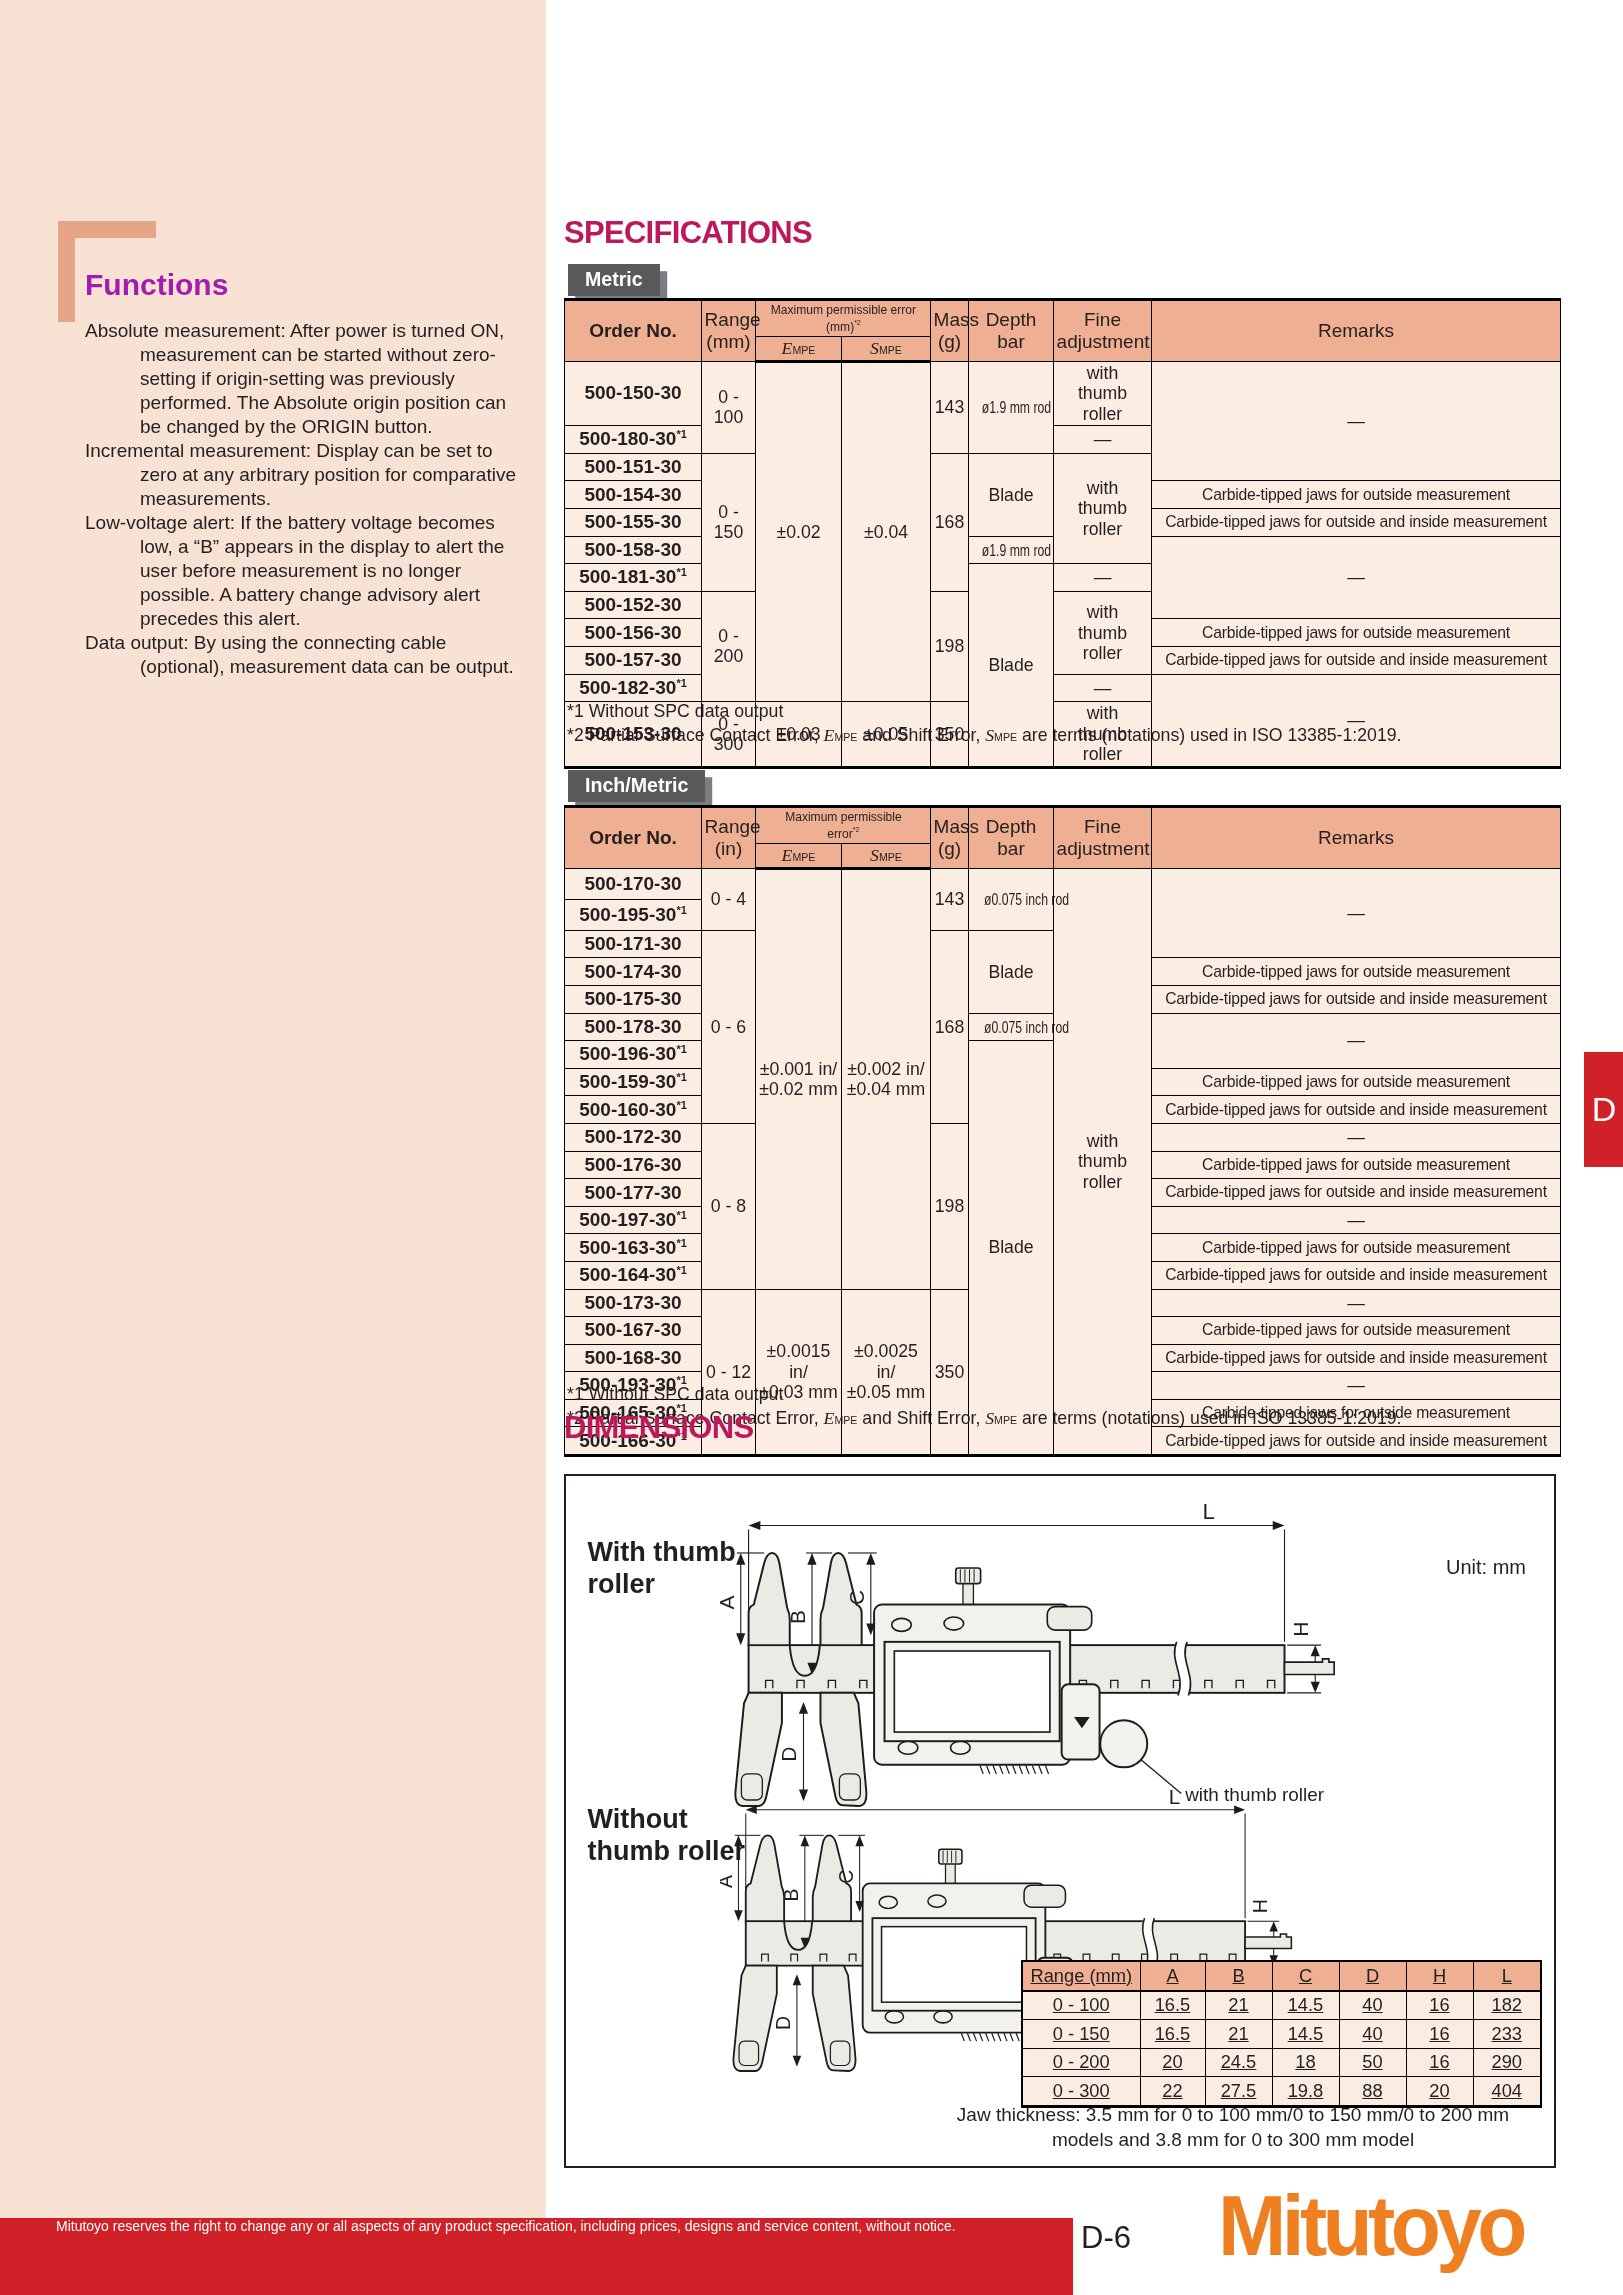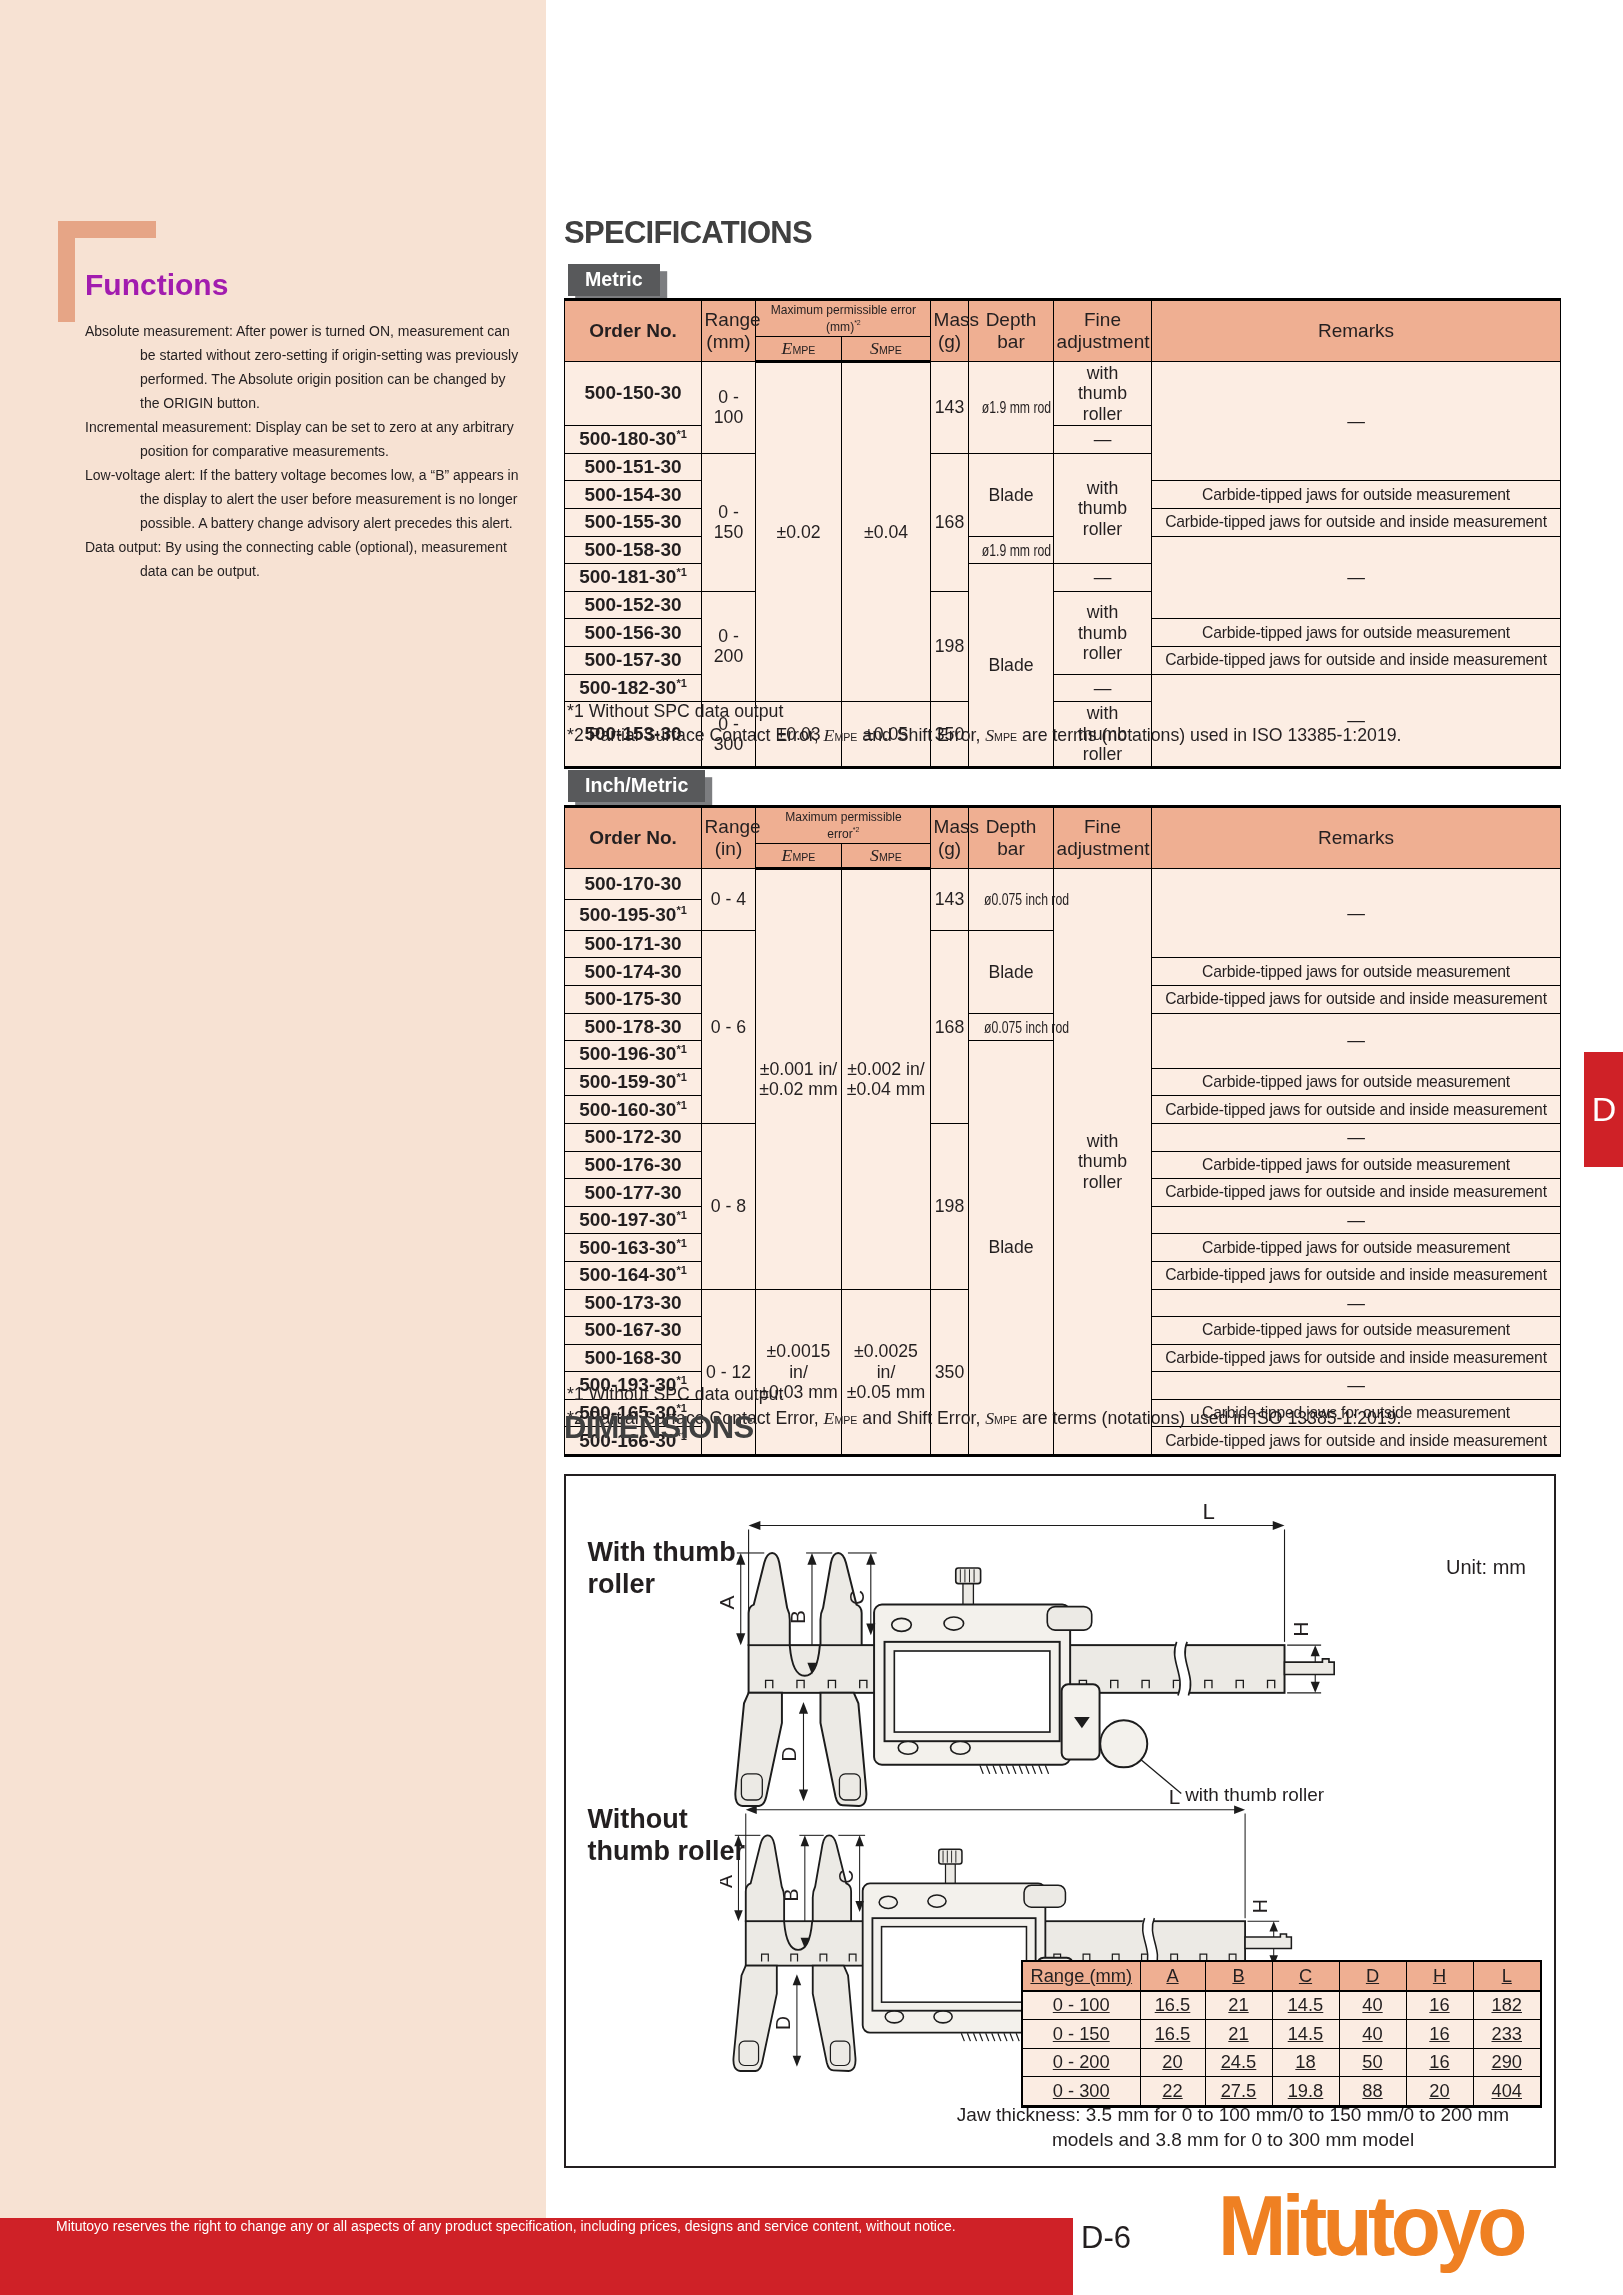--- a/index.html
+++ b/index.html
@@ -4,25 +4,25 @@
 <style>
   html,body{margin:0;padding:0;}
   body{width:1623px;height:2295px;position:relative;background:#ffffff;
        font-family:"Liberation Sans",sans-serif;color:#231f20;overflow:hidden;}
 
   
   .sidebar{position:absolute;left:0;top:0;width:546px;height:2218px;background:#f7e2d3;}
   .corner-mark{position:absolute;left:58px;top:221px;width:81px;height:84px;
        border-left:17.7px solid #e6a586;border-top:17.7px solid #e6a586;}
   .fn-title{position:absolute;left:85px;top:268px;font-size:30px;font-weight:bold;color:#a21caf;}
-  .fn-list{position:absolute;left:85px;top:319px;width:440px;font-size:14px;line-height:24px;}
+  .fn-list{position:absolute;left:85px;top:319px;width:440px;font-size:19px;line-height:24px;}
   .fn-item{padding-left:55px;text-indent:-55px;}
 
   
-  .big-title{position:absolute;left:564px;font-size:31px;font-weight:bold;color:#404040;letter-spacing:-0.7px;}
+  .big-title{position:absolute;left:564px;font-size:31px;font-weight:bold;color:#be185d;letter-spacing:-0.7px;}
   #spec-title{top:215px;}
   #dim-title{top:1410px;}
 
   
   .gray-tab{position:absolute;background:#58595b;color:#fff;font-size:19.6px;font-weight:bold;
        padding:3.9px 17px 5.2px 17px;box-shadow:7.2px 7.2px 0 #7c7d80;}
   #metric-tab{left:568px;top:264px;}
   #inch-tab{left:568px;top:770px;}
 
   

